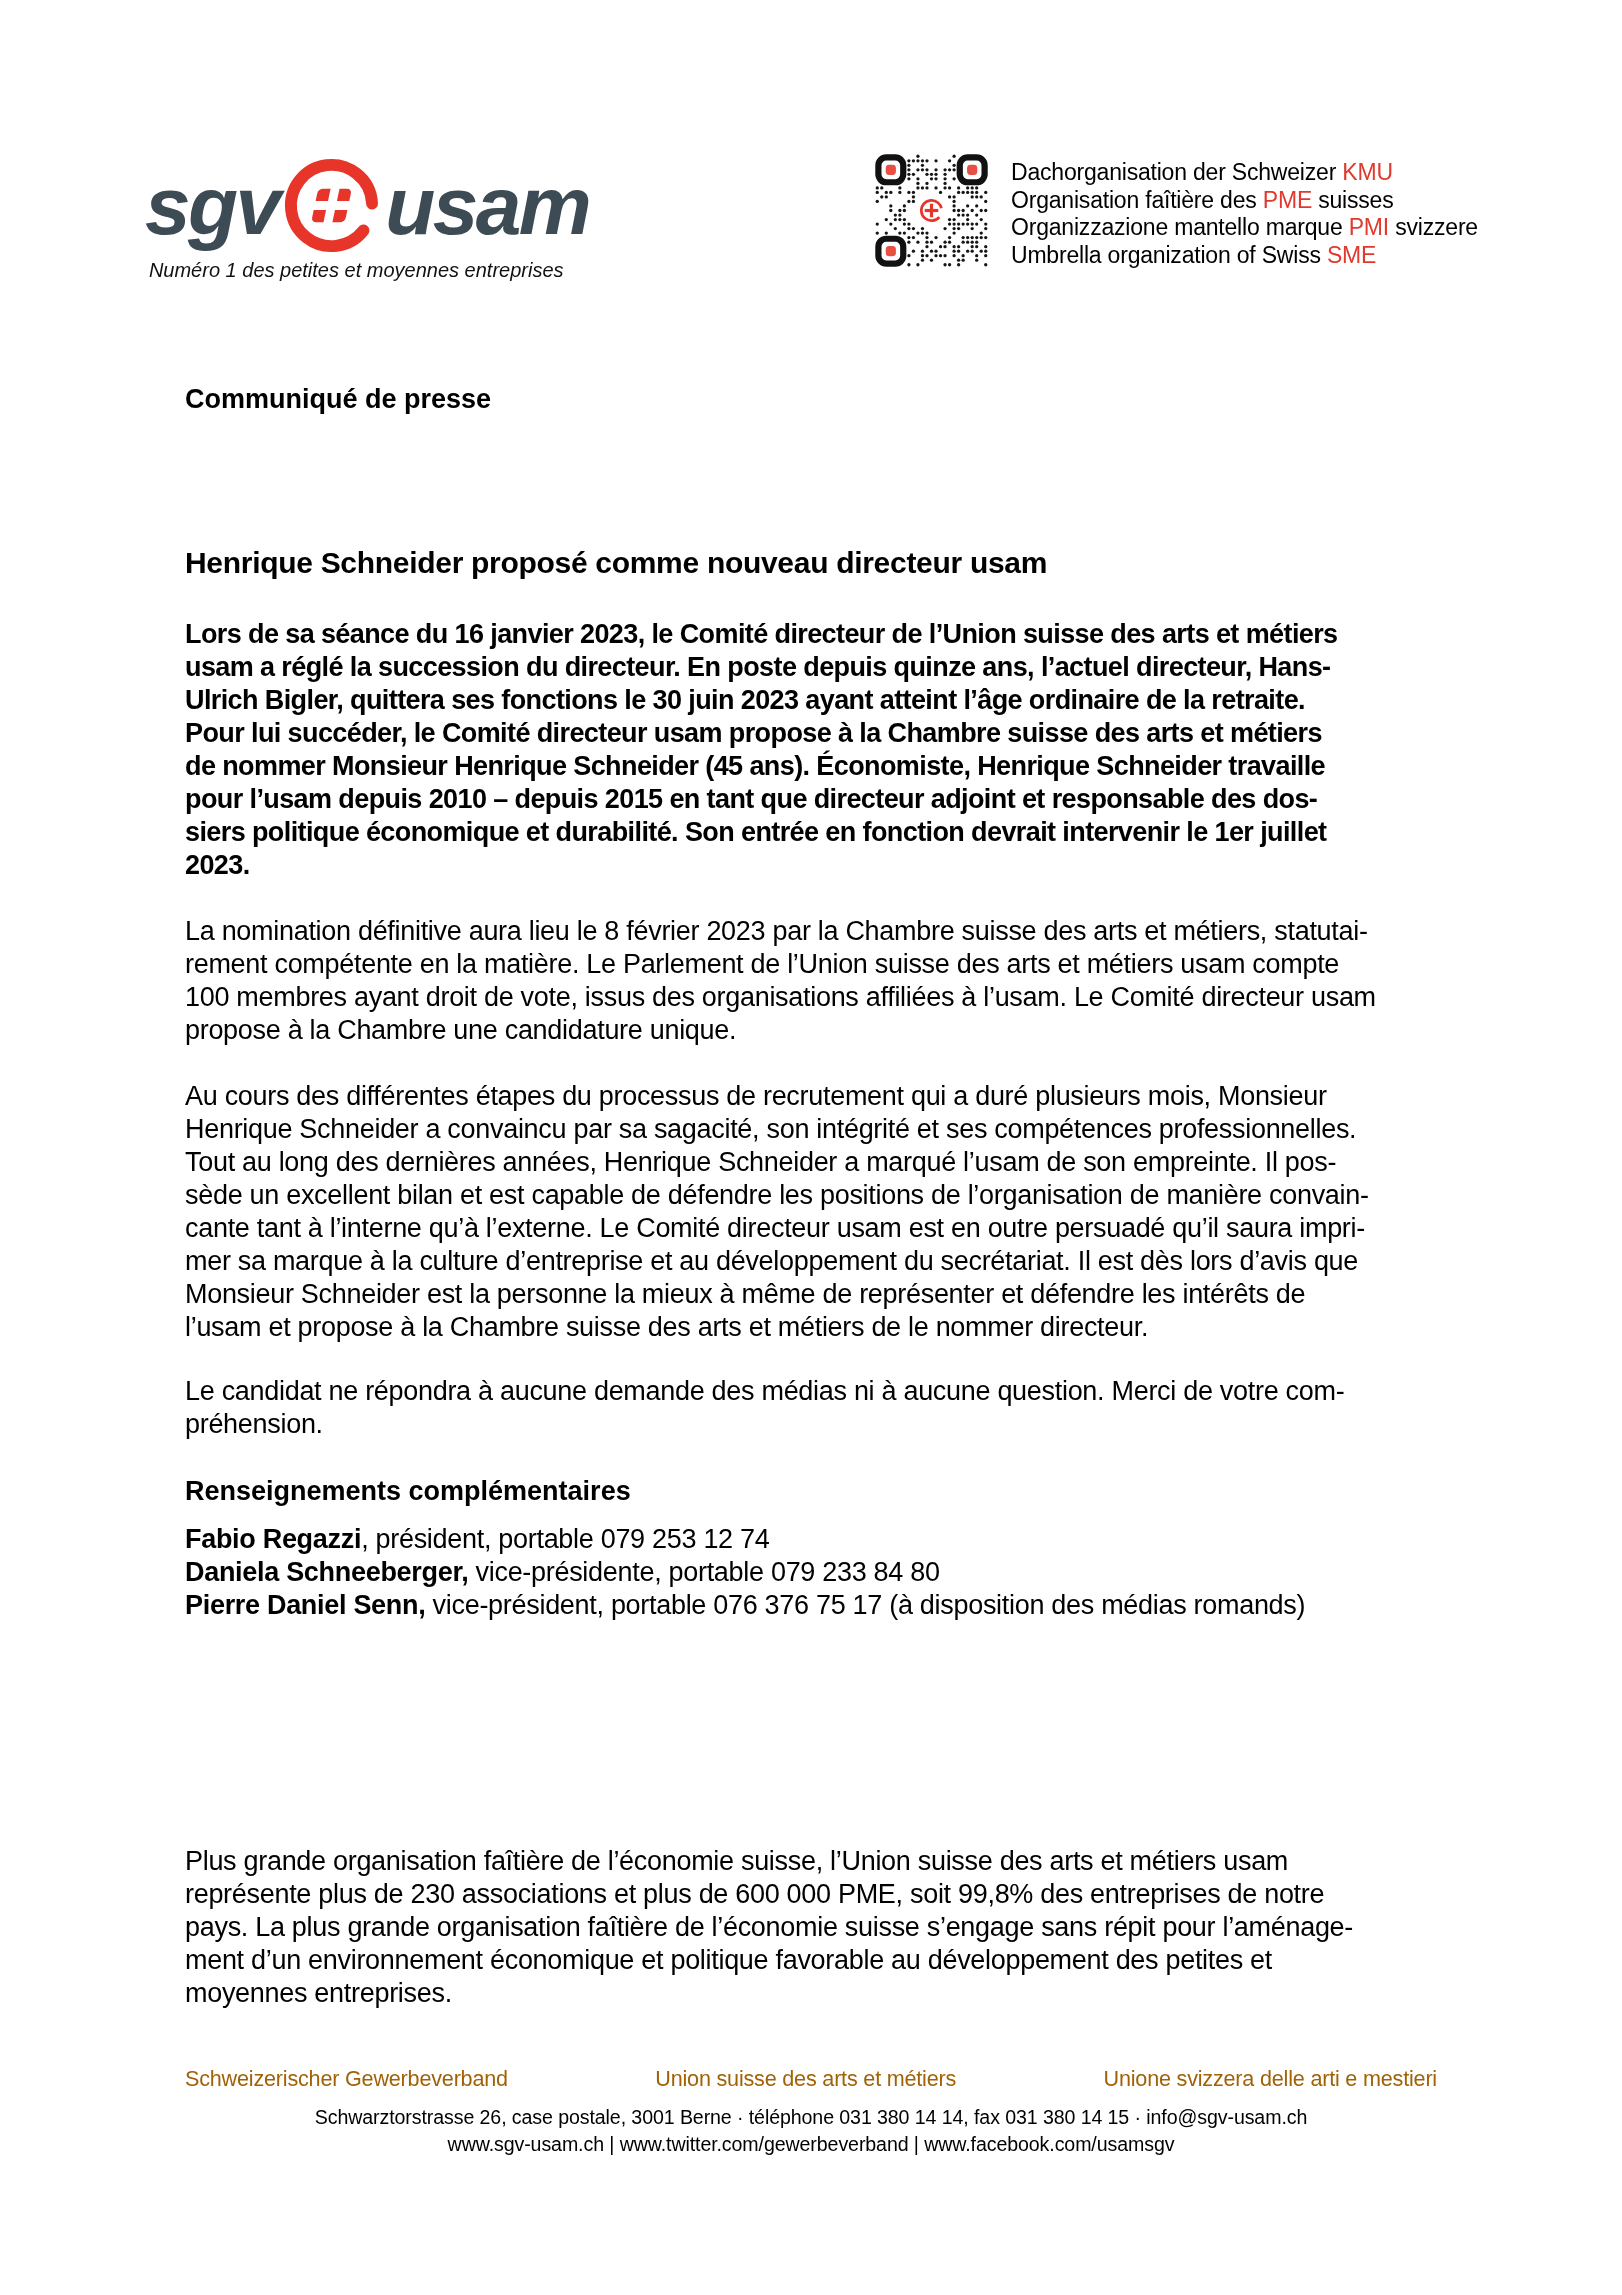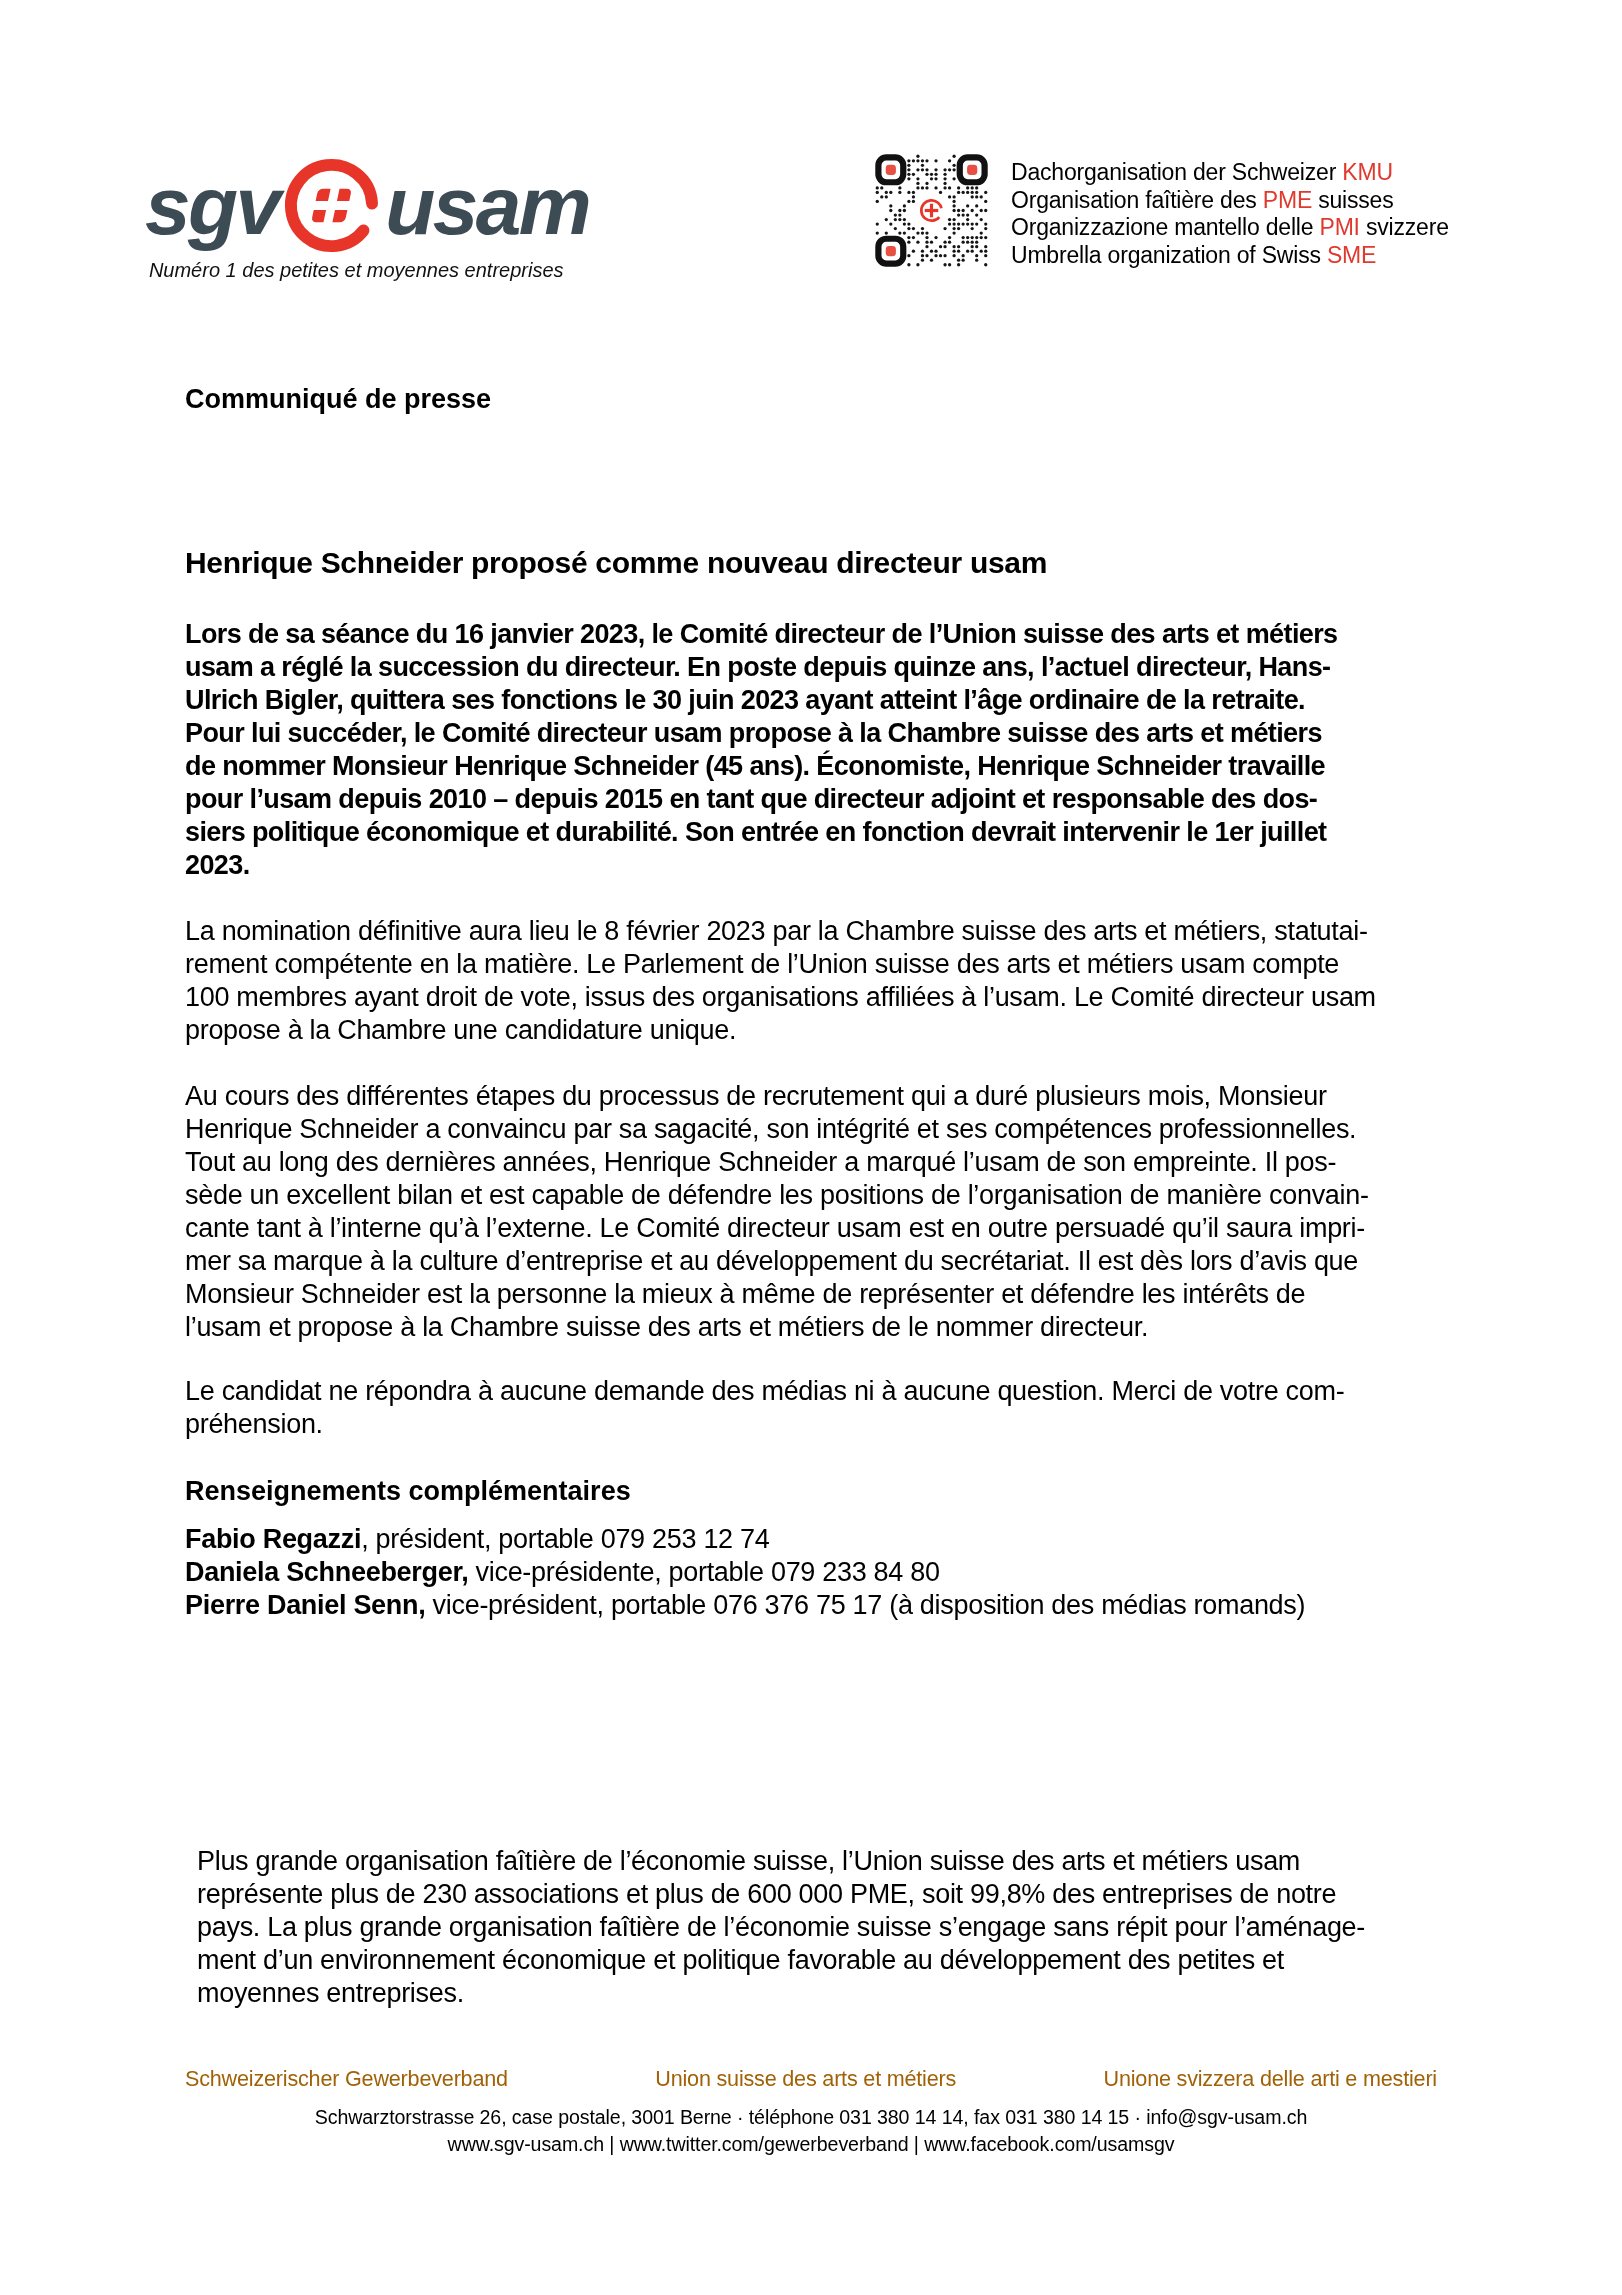--- a/index.html
+++ b/index.html
@@ -32,21 +32,21 @@
   .meta .doc-type{font-weight:700;}
   .doc-title{top:544px;font-size:30px;line-height:37px;font-weight:700;letter-spacing:-0.3px;}
   .para{white-space:pre;font-size:27px;line-height:33px;letter-spacing:-0.3px;}
   .lead{top:618px;font-weight:700;letter-spacing:-0.6px;}
   .p-nomination{top:915px;}
   .p-recruitment{top:1080px;}
   .p-media{top:1375px;}
   .contacts-heading{top:1475px;font-size:27px;line-height:33px;font-weight:700;}
   .contacts{top:1523px;font-size:27px;line-height:33px;letter-spacing:-0.3px;}
   .contact-name{font-weight:700;}
-  .boilerplate{top:1845px;margin-left:12px;}
+  .boilerplate{top:1845px;}
   
   .footer-orgs{
     top:2066px;display:flex;justify-content:space-between;
     color:#a16207;font-size:21.6px;line-height:26px;letter-spacing:-0.2px;
   }
   .footer-address{top:2104px;text-align:center;font-size:19.6px;line-height:26px;letter-spacing:-0.1px;}
   .footer-links{top:2131px;text-align:center;font-size:19.6px;line-height:26px;letter-spacing:-0.1px;}
 </style>
 </head>
 <body>
@@ -277,21 +277,21 @@
         </g>
         <circle cx="50" cy="50" r="9" fill="none" stroke="#e8352a" stroke-width="2.4" stroke-dasharray="48 9" transform="rotate(40 50 50)"></circle>
         <rect x="48.6" y="44" width="2.8" height="12" fill="#e8352a"></rect>
         <rect x="44" y="48.6" width="12" height="2.8" fill="#e8352a"></rect>
       </svg>
   </div>
 
   <div class="langs">
     <div class="lang-line"><span>Dachorganisation der Schweizer </span><span class="acr">KMU</span><span></span></div>
     <div class="lang-line"><span>Organisation faîtière des </span><span class="acr">PME</span><span> suisses</span></div>
-    <div class="lang-line"><span>Organizzazione mantello delle </span><span class="acr">PMI</span><span> svizzere</span></div>
+    <div class="lang-line"><span>Organizzazione mantello marque </span><span class="acr">PMI</span><span> svizzere</span></div>
     <div class="lang-line"><span>Umbrella organization of Swiss </span><span class="acr">SME</span><span></span></div>
   </div>
 
   <div class="sec meta">
     <div class="doc-type">Communiqué de presse</div>
   </div>
 
   <h1 class="sec doc-title" style="margin:0;">Henrique Schneider proposé comme nouveau directeur usam</h1>
 
   <div class="sec para lead">Lors de sa séance du 16 janvier 2023, le Comité directeur de l’Union suisse des arts et métiers

